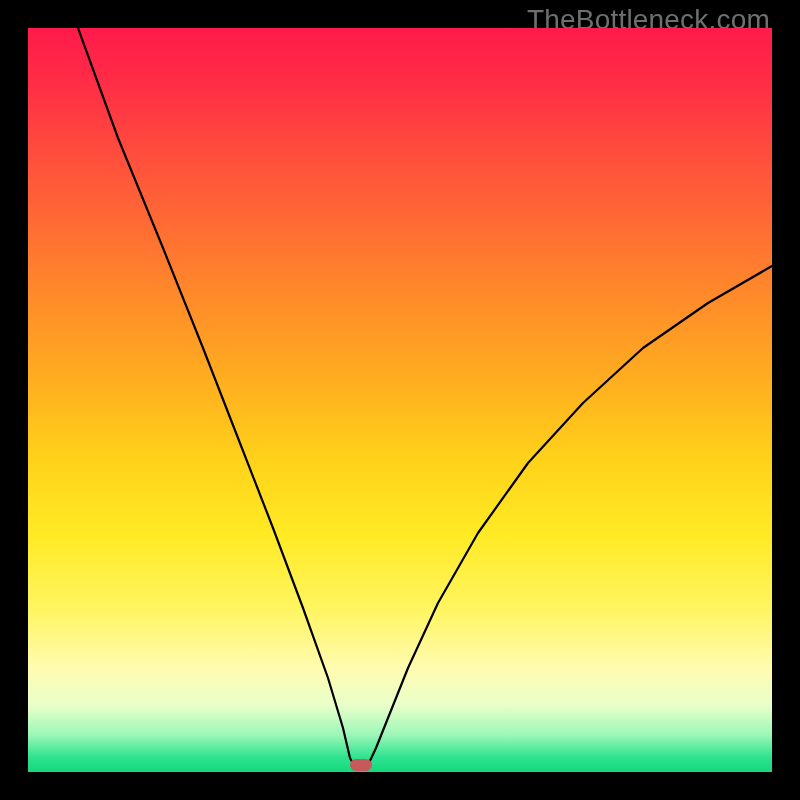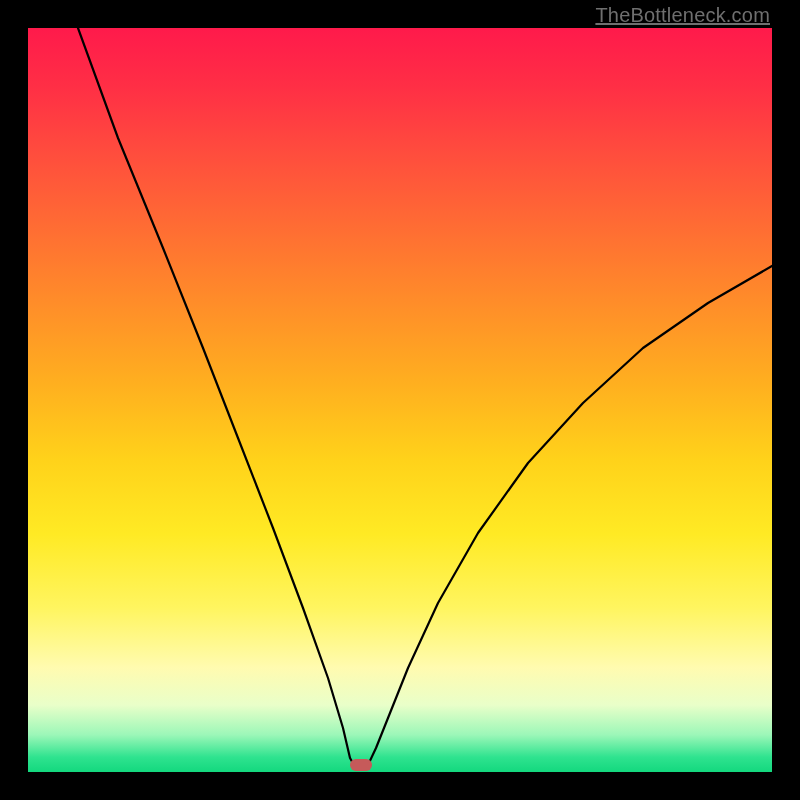--- a/index.html
+++ b/index.html
@@ -37,21 +37,21 @@
       #e9ffc9 91%,
       #9cf7b8 95%,
       #2fe38f 98%,
       #13d87e 100%);
   }
   .watermark {
     position: absolute;
     top: 4px;
     right: 30px;
     color: #6f6f6f;
-    font-size: 20px;
+    font-size: 28px;
     font-weight: 500;
     letter-spacing: 0.2px;
     pointer-events: none;
     text-decoration: underline;
   }
   .marker {
     position: absolute;
     width: 22px;
     height: 12px;
     border-radius: 6px;

